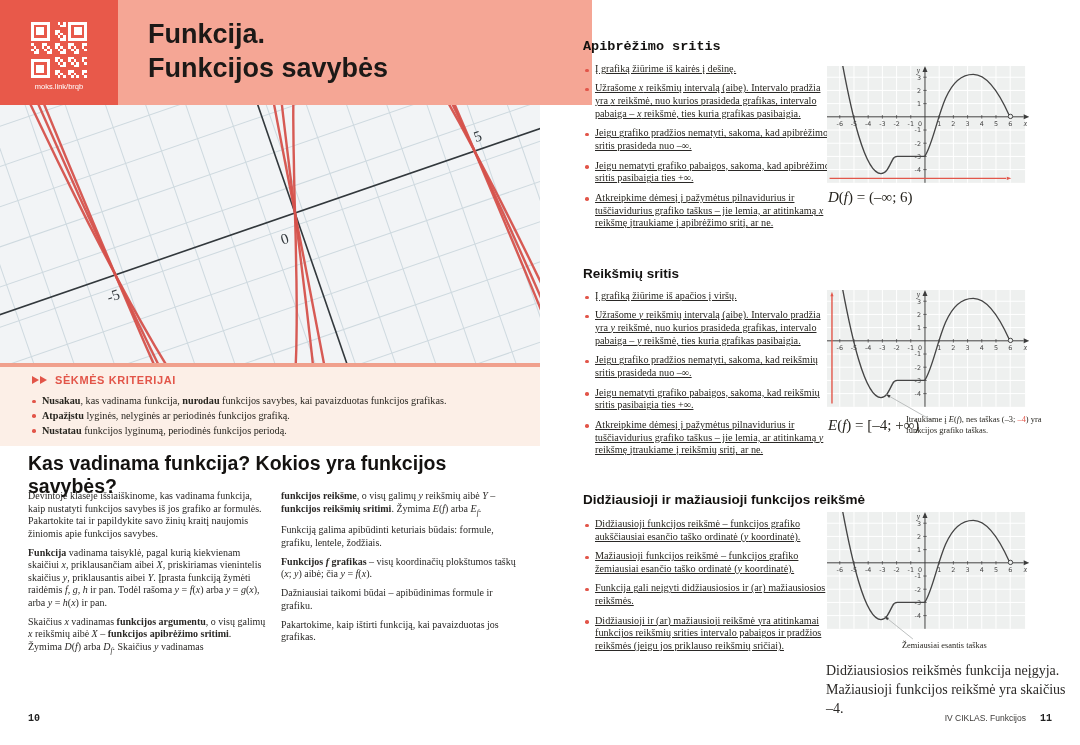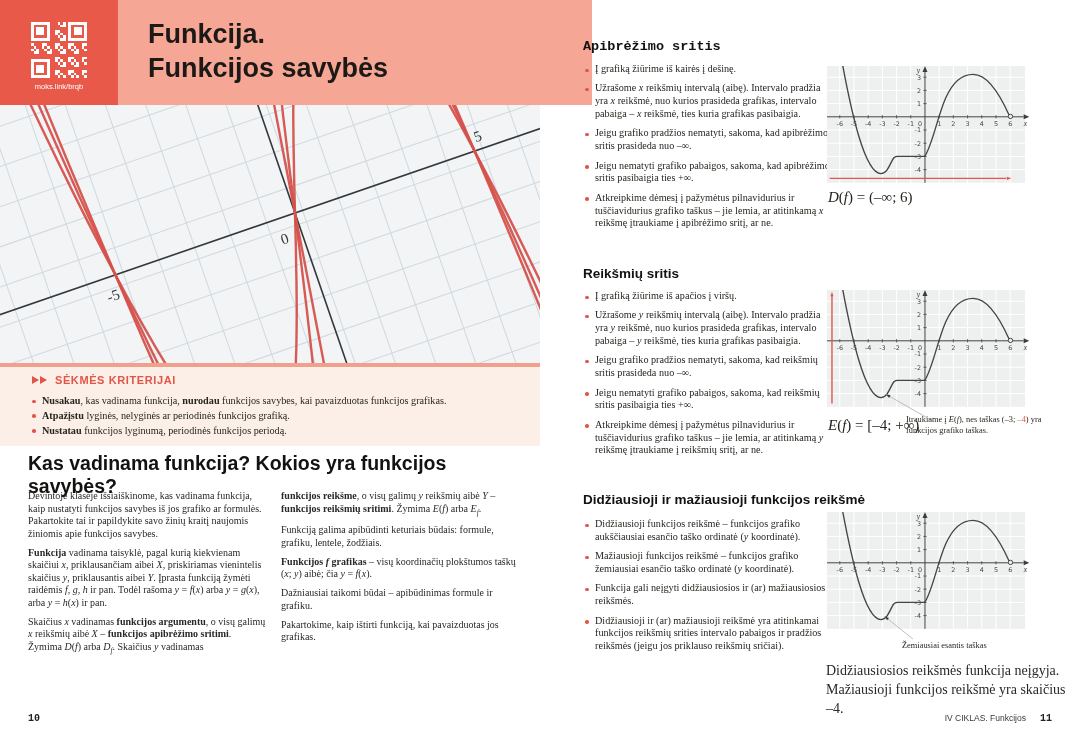--- a/index.html
+++ b/index.html
@@ -45,21 +45,21 @@
   .col p{margin:0 0 6.5px 0;}
   #col1{left:28px;top:490px;}
   #col2{left:281px;top:490px;width:243px;}
   .pageno{font-family:Liberation Mono, monospace;font-weight:bold;font-size:10px;color:#222;}
   #pageno-left{left:28px;top:713px;}
 
   
   .sec-h{margin:0;font-family:"Liberation Sans",sans-serif;font-weight:bold;
       font-size:13.5px;color:#141210;}
   #s1h{left:583px;top:39px;font-family:Liberation Mono, monospace;} #s2h{left:583px;top:266px;} #s3h{left:583px;top:492px;width:490px;}
-  .rb{width:247px;}
+  .rb{width:247px;text-decoration:underline;}
   .rb li{position:relative;padding-left:12px;font-size:10.2px;line-height:1.26;
       margin-bottom:6.5px;color:#27251f;}
   #s1b{left:583px;top:63px;} #s2b{left:583px;top:290px;} #s3b{left:583px;top:518px;}
   .graph{width:205px;height:136px;}
   #g1{left:824px;top:64px;} #g2{left:824px;top:288px;} #g3{left:824px;top:510px;}
   .caption{font-size:15px;color:#27251f;}
   #c1{left:828px;top:189px;} #c2{left:828px;top:417px;text-align:center;}
   .small-note{font-size:8.4px;line-height:1.3;color:#27251f;}
   #note2{left:906px;top:415px;width:152px;}
   #lbl3{left:902px;top:641px;width:150px;}

